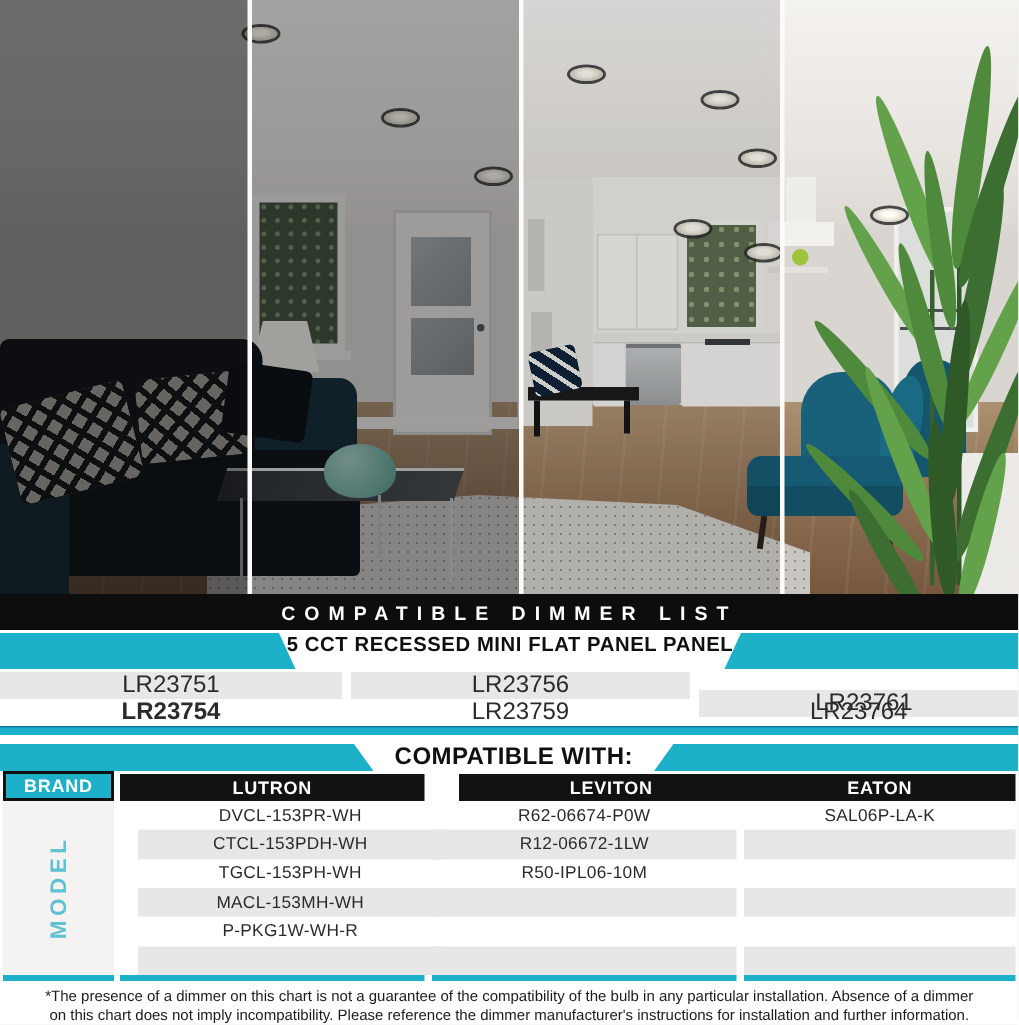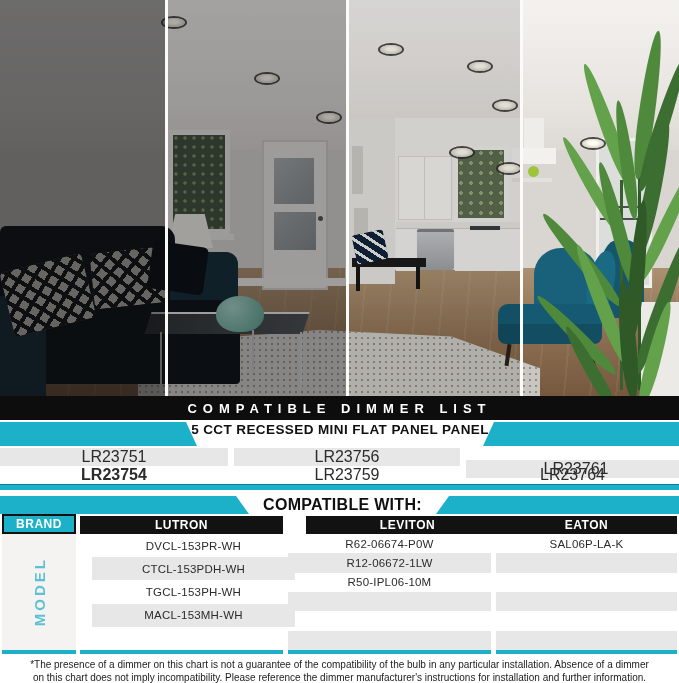--- a/index.html
+++ b/index.html
@@ -203,20 +203,21 @@
 
   <div class="modelcol">
     <span class="modeltxt">MODEL</span>
   </div>
 
   <div class="mcol" style="left:92px;width:203px;">
     <div class="mrow">DVCL-153PR-WH</div>
     <div class="mrow">CTCL-153PDH-WH</div>
     <div class="mrow">TGCL-153PH-WH</div>
     <div class="mrow">MACL-153MH-WH</div>
+    <div class="mrow">P-PKG1W-WH-R</div>
     <div class="mrow"></div>
   </div>
   <div class="mcol" style="left:288px;width:203px;">
     <div class="mrow">R62-06674-P0W</div>
     <div class="mrow">R12-06672-1LW</div>
     <div class="mrow">R50-IPL06-10M</div>
     <div class="mrow"></div>
     <div class="mrow"></div>
     <div class="mrow"></div>
   </div>

